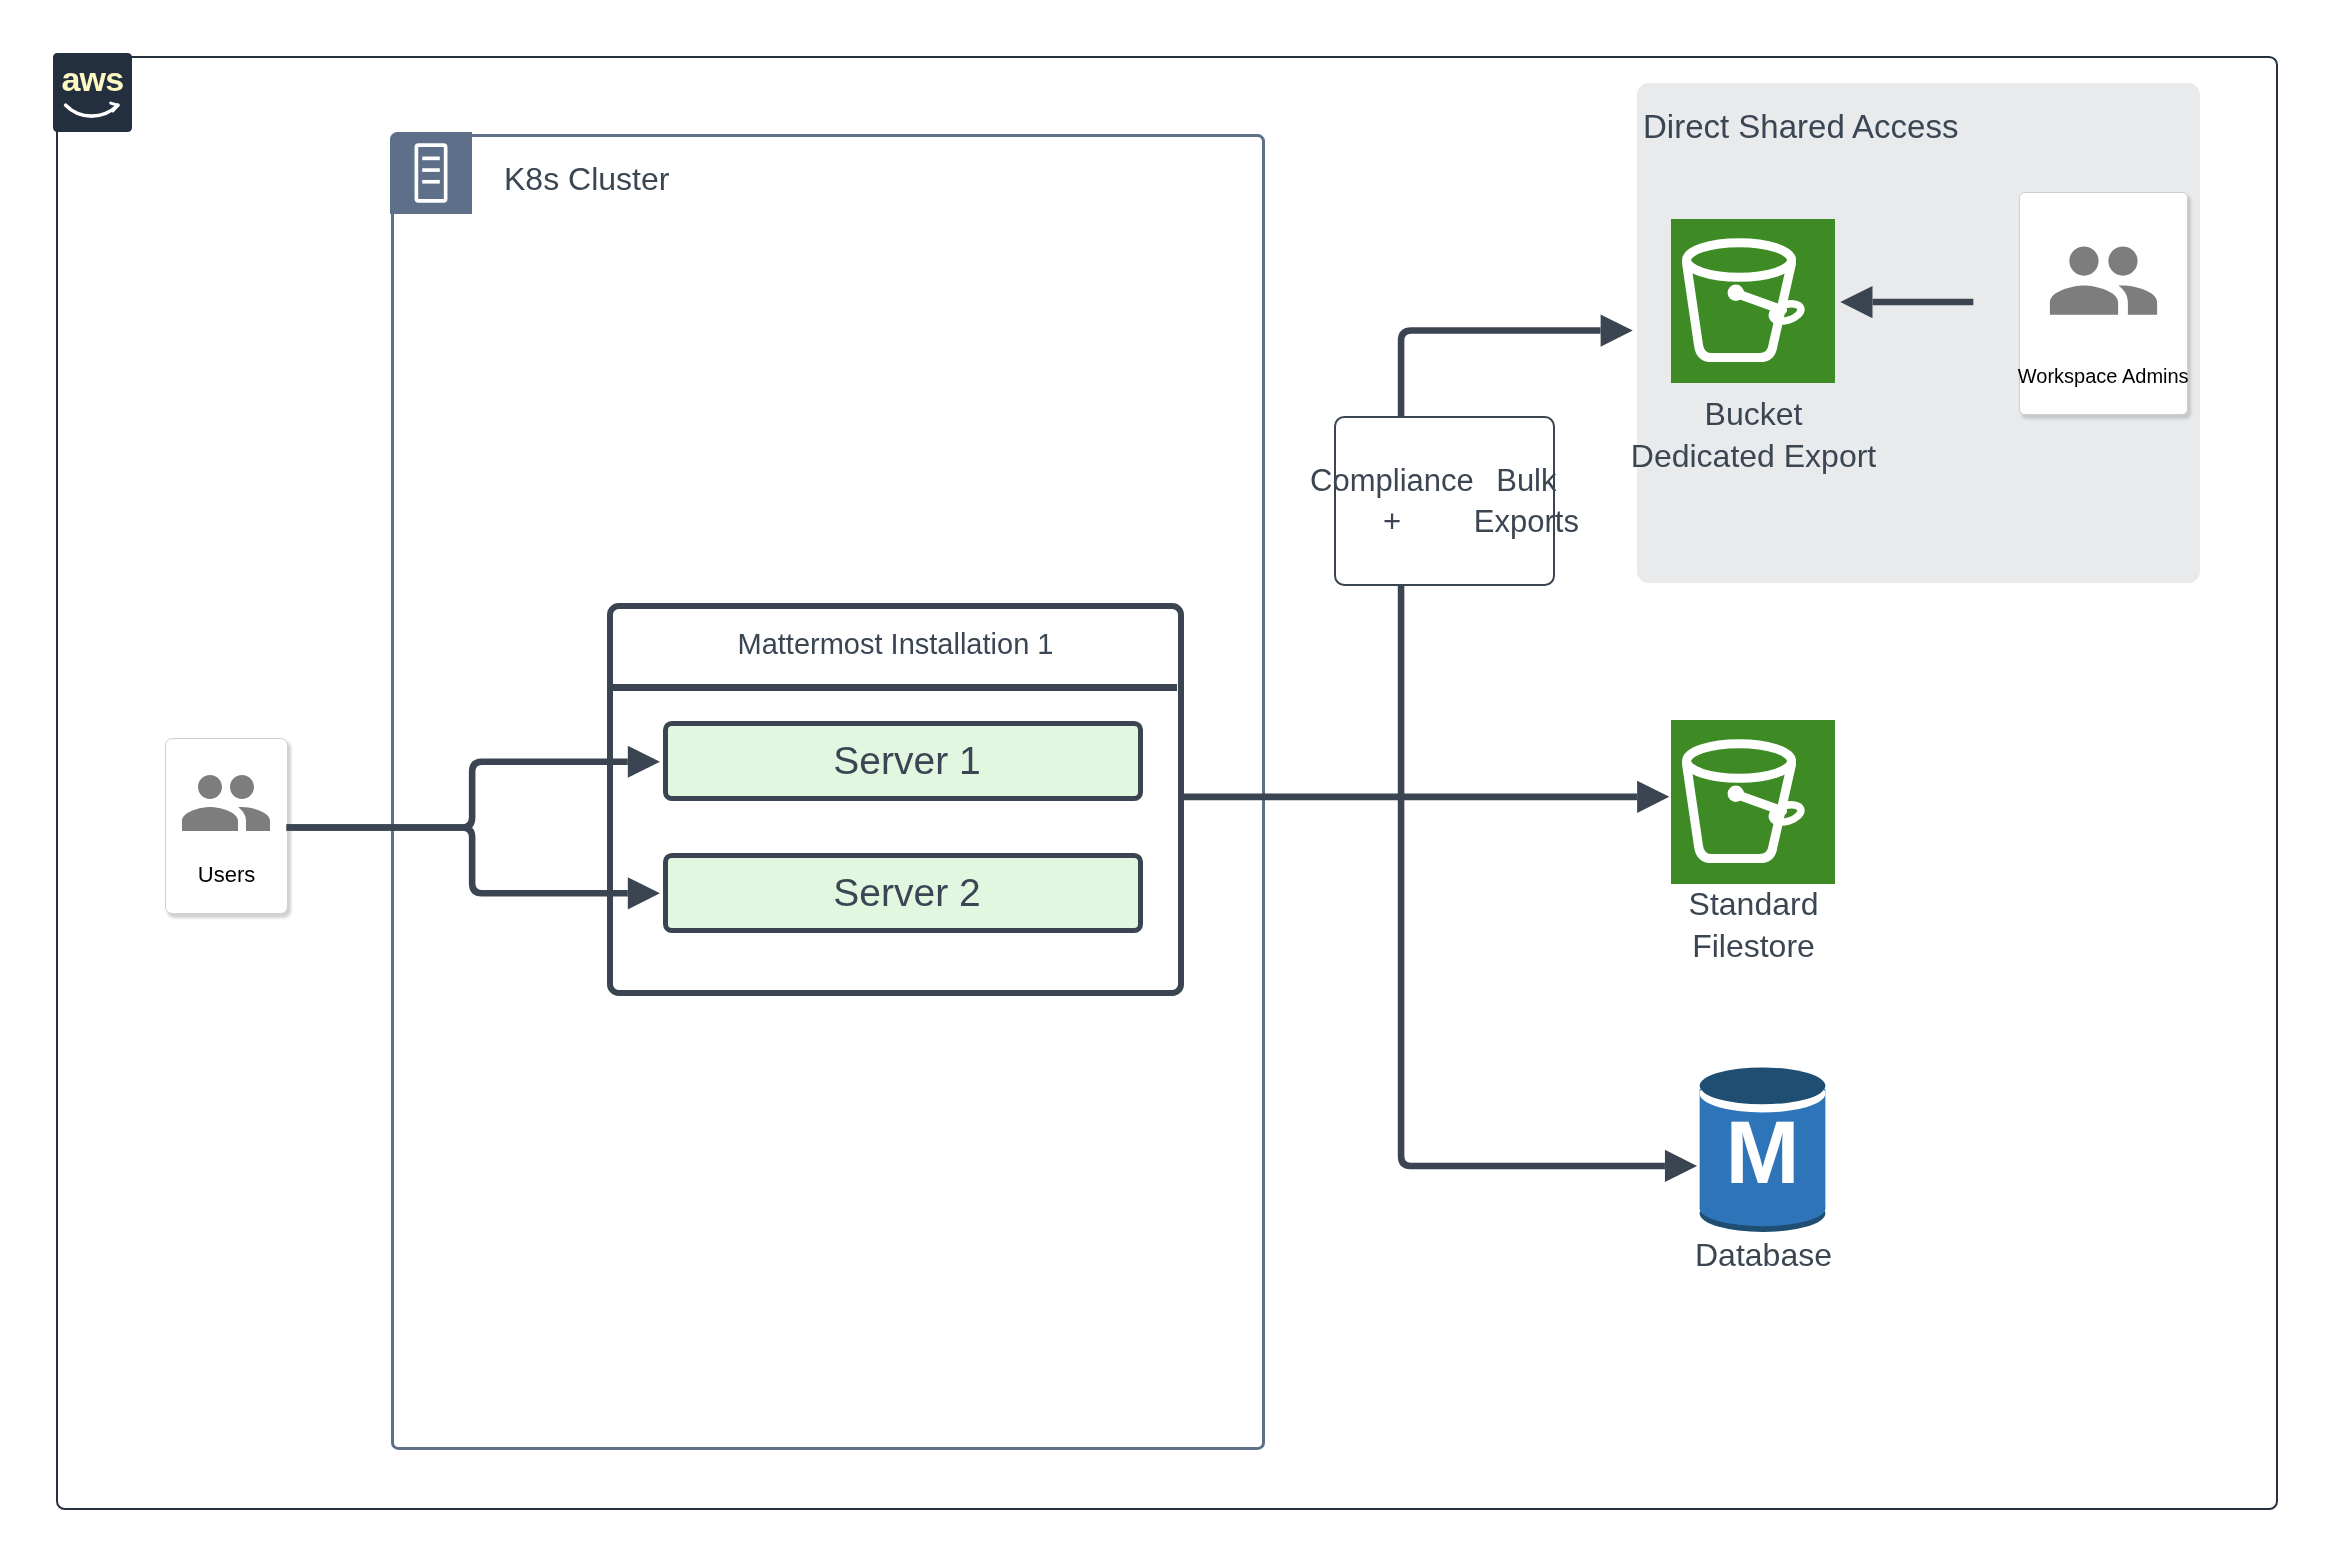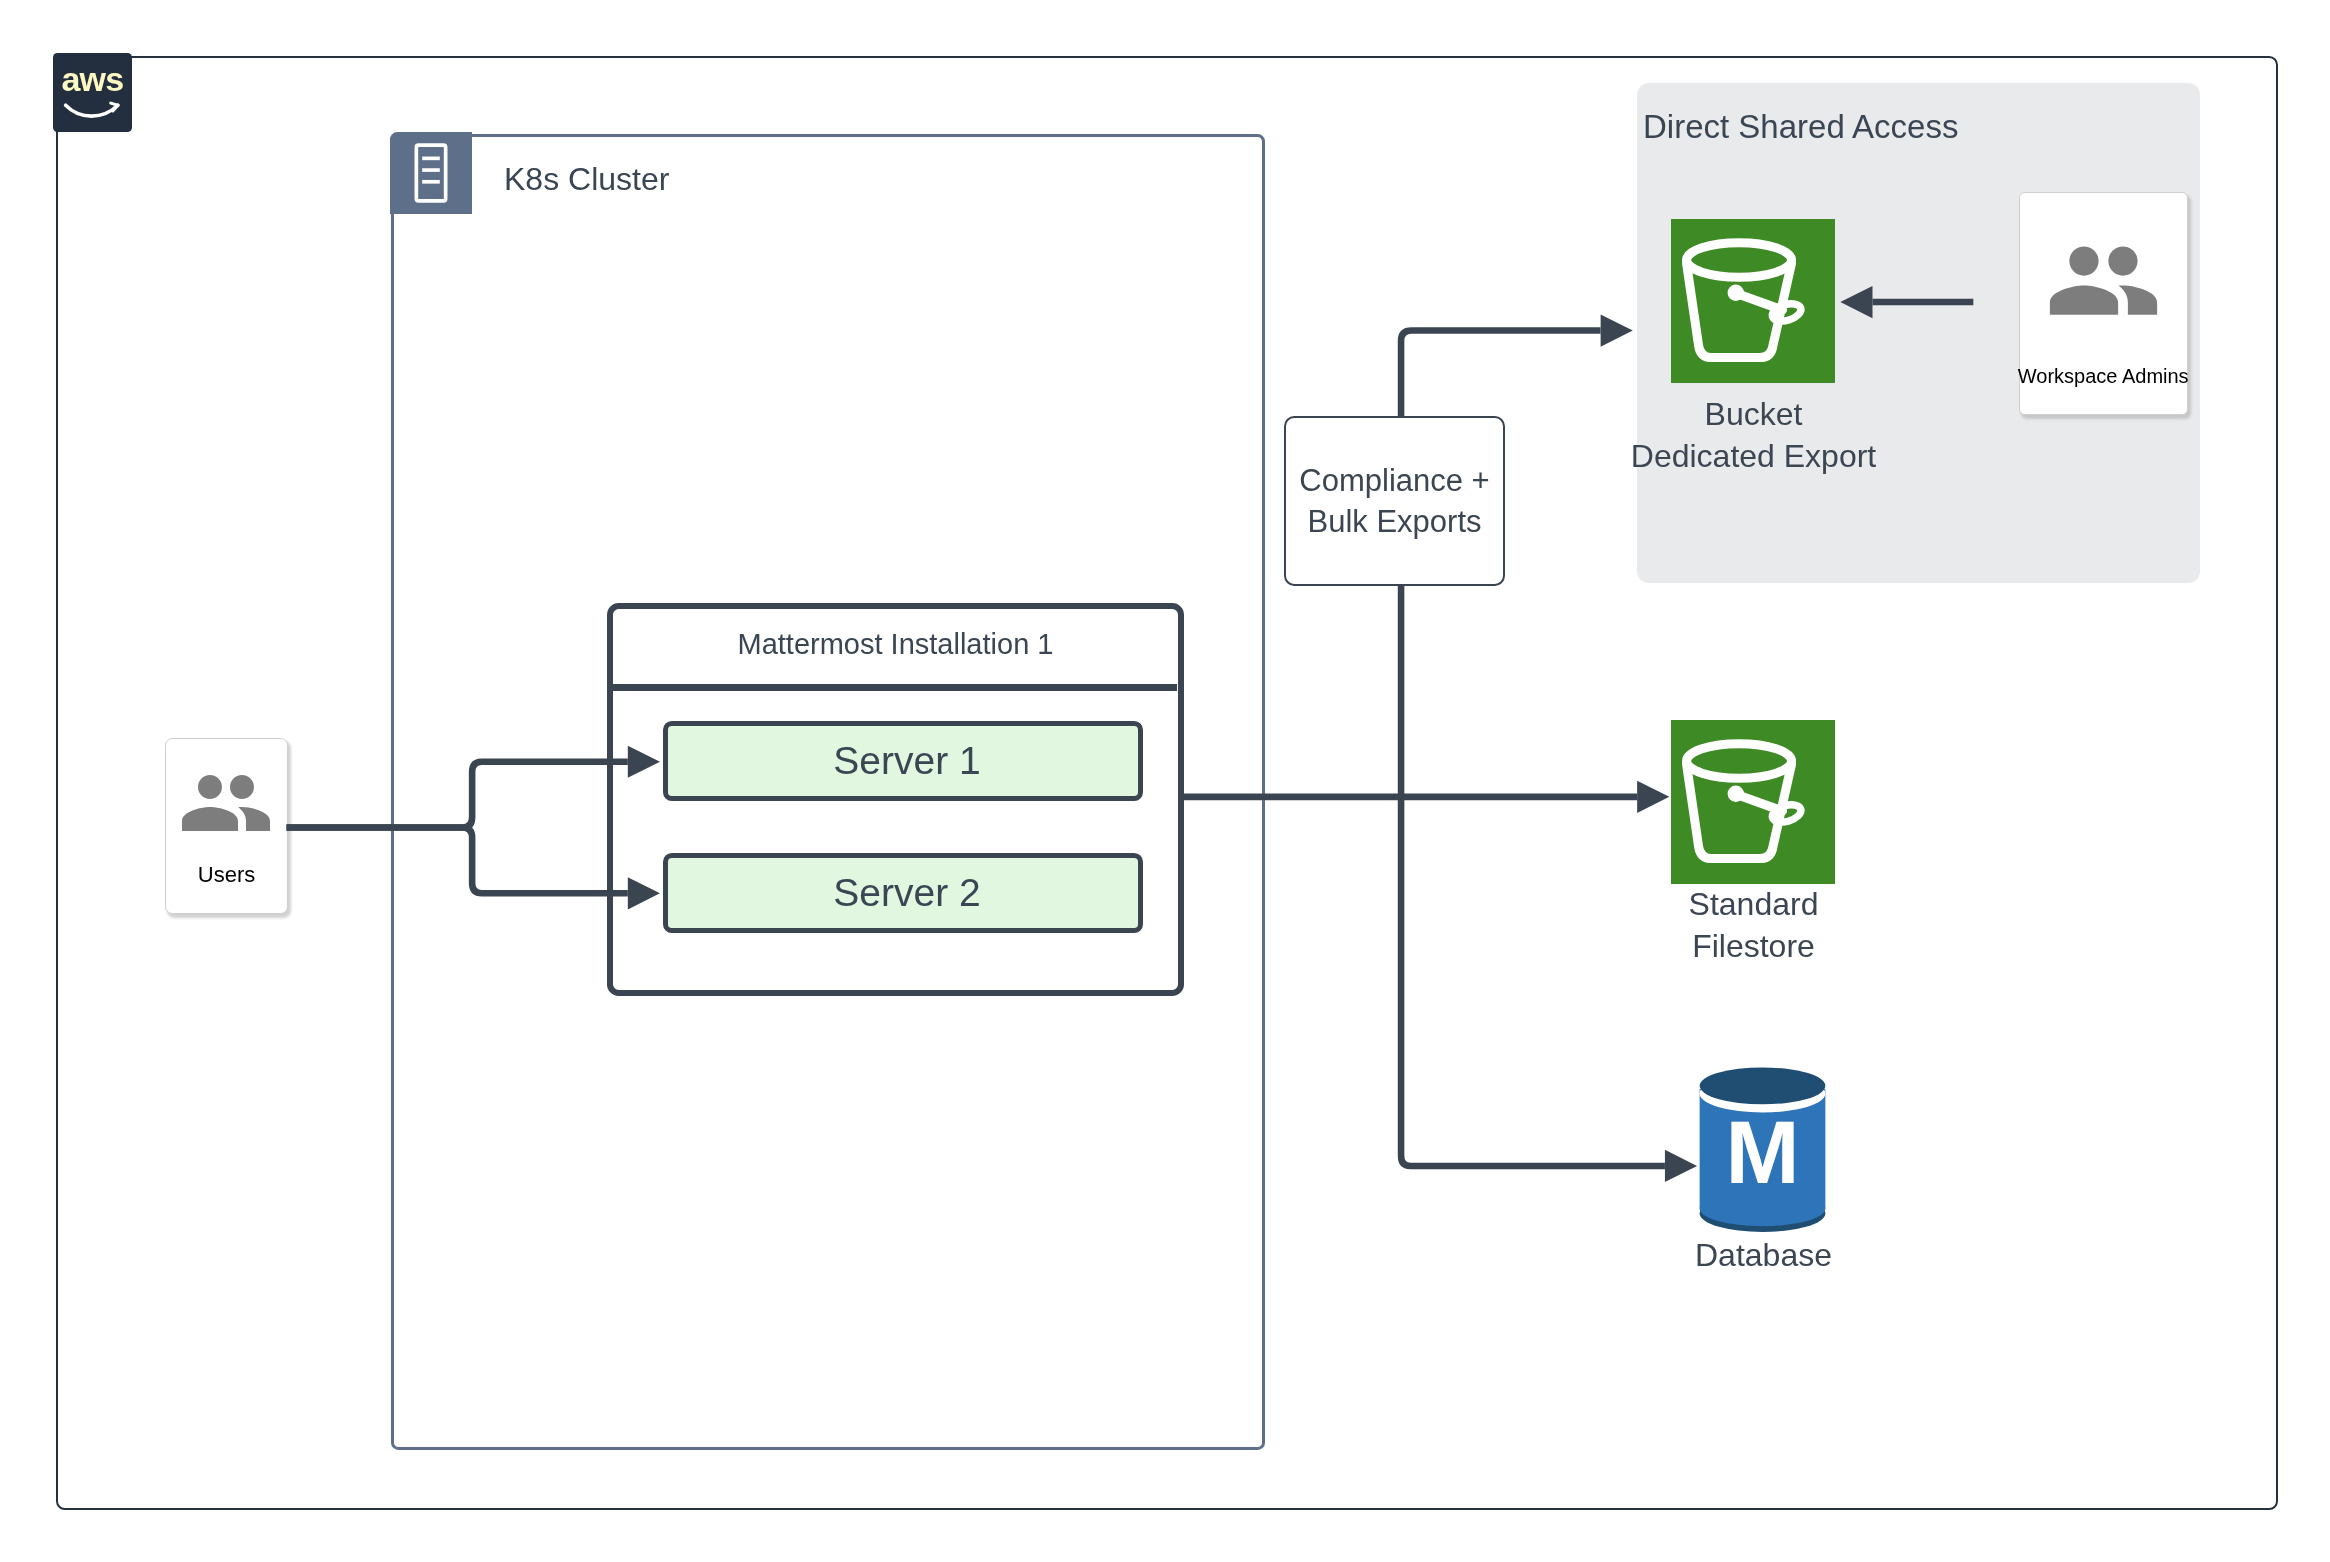--- a/index.html
+++ b/index.html
@@ -65,23 +65,23 @@
   .icon-label{width:439px;text-align:center;font-size:32px;line-height:42px;
     color:#3C4653;z-index:2;}
   #dedicated-label{left:1534px;top:393px;}
   #filestore-label{left:1534px;top:883px;}
 
   
   #database-icon{left:1699px;top:1066px;width:127px;height:168px;z-index:2;}
   #database-label{left:1544px;top:1234px;}
 
   
-  #compliance-box{left:1284px;top:416px;width:221px;height:170px;background:#ffffff;
+  #compliance-box{left:1334px;top:416px;width:221px;height:170px;background:#ffffff;
     border:2.2px solid #3B4552;border-radius:10.2px;box-sizing:border-box;z-index:6;
-    display:flex;flex-direction:column;align-items:center;justify-content:center;
+    display:flex;flex-direction:row;align-items:center;justify-content:center;
     font-size:31px;line-height:41px;color:#3C4653;text-align:center;}
 
   
   #connectors{left:0;top:0;width:2330px;height:1563px;z-index:5;pointer-events:none;}
   .conn{fill:none;stroke:#3B4552;stroke-width:9;stroke-linejoin:round;}
   .head{fill:#3B4552;stroke:none;}
 </style>
 </head>
 <body>
 

